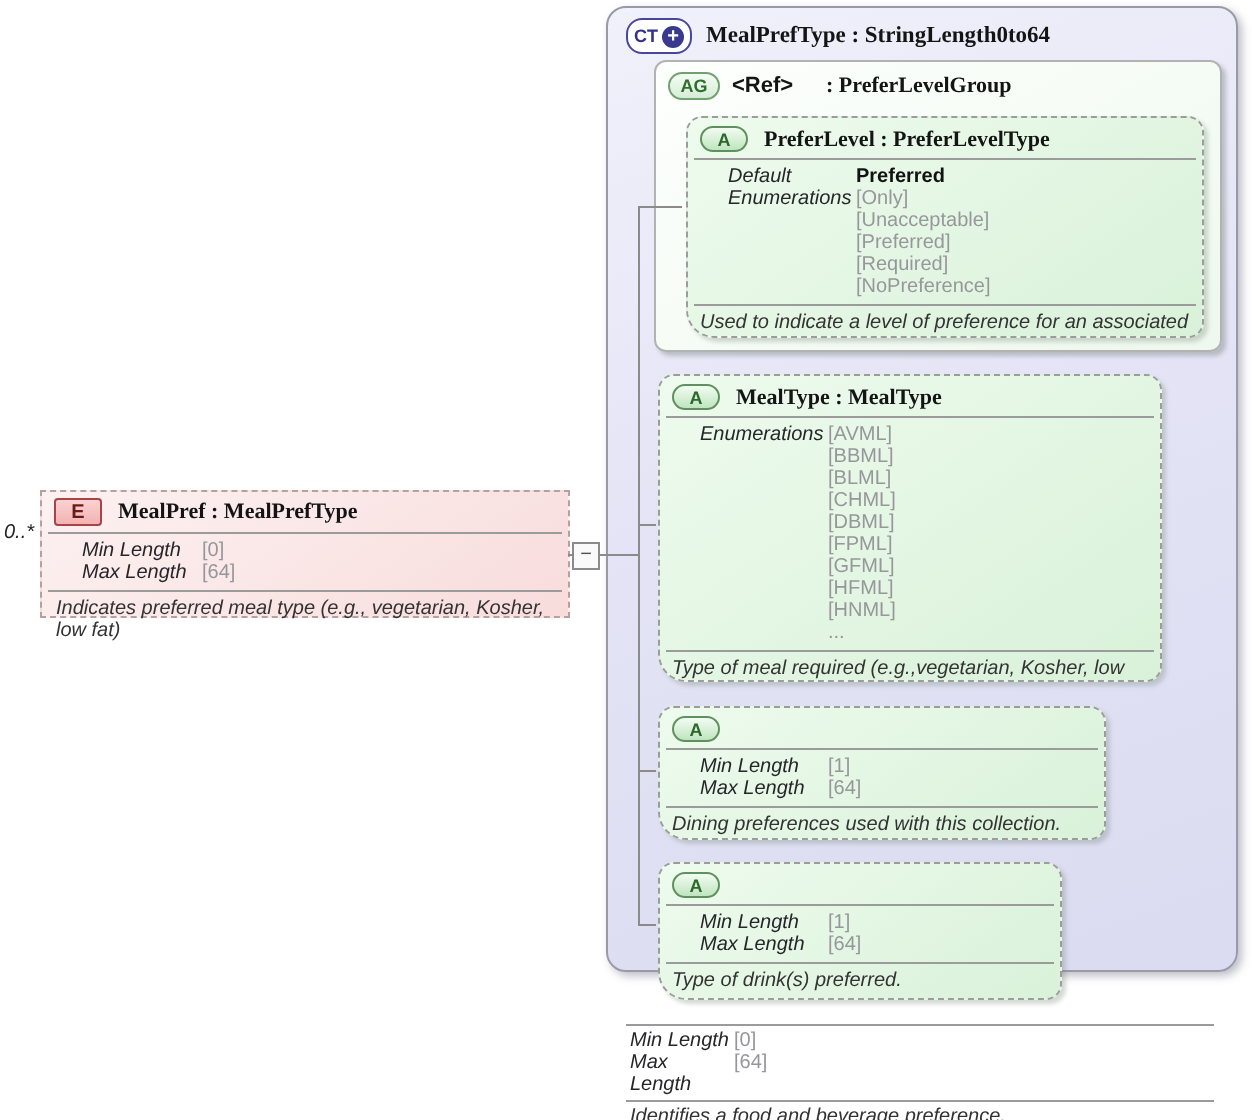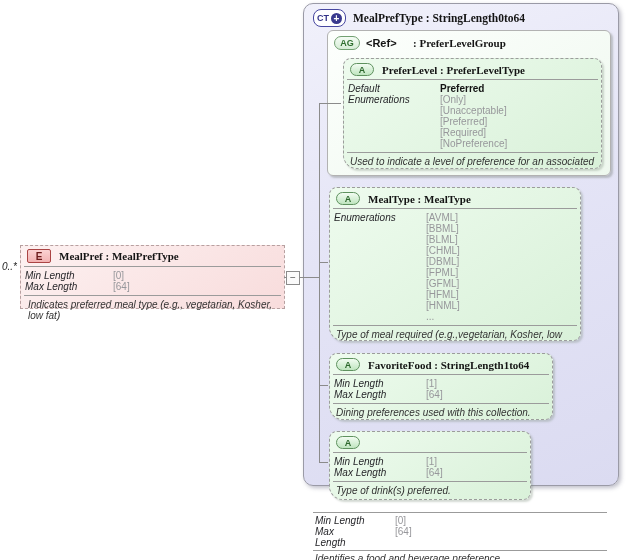--- a/index.html
+++ b/index.html
@@ -1,24 +1,24 @@
 <!DOCTYPE html>
 <html style="--ct_fill: #e4e4f6; --ct_border: #9a9aa6; --ag_fill: #eef8ee; --attr_fill: #d9f1d9; --attr_border: #9c9c9c; --elem_border: #b7a0a0; --badge_ct: #39398e; --badge_a_border: #5e915e; --badge_e_border: #aa4444; --value_gray: #97979b; --wire: #8b8b8b;"><head>
 <meta charset="utf-8">
 <style>
   html,body{margin:0;padding:0;background:#ffffff;}
   body{font-family:"Liberation Sans","DejaVu Sans",sans-serif;}
   .canvas{position:relative;width:626px;height:560px;background:#fff;overflow:hidden;}
 
   
   .sep{border-top:1px solid #9b9b9b;margin:1px 3px;}
-  .rows{padding:2px 4px;font-size:10px;line-height:11px;}
+  .rows{padding:2px 20px;font-size:10px;line-height:11px;}
   .facet-row{display:flex;}
   .facet-label{font-style:italic;flex:none;width:var(--lw,64px);color:#26262a;}
-  .facet-values{display:flex;flex-direction:column;margin-left:28px;}
+  .facet-values{display:flex;flex-direction:column;}
   .facet-value{color:var(--value_gray,#97979b);}
   .facet-value.strong{color:#121212;font-weight:bold;}
   .note{font-style:italic;color:#333;font-size:10px;line-height:11px;padding:2px 6px;}
   .box-title{font-weight:bold;font-size:11px;color:#141414;white-space:nowrap;font-family:Liberation Serif, serif;}
   .badge{display:inline-flex;align-items:center;justify-content:center;font-weight:bold;flex:none;box-sizing:border-box;}
 
   
   .elem-box{position:absolute;left:20px;top:245px;width:265px;height:64px;box-sizing:border-box;
     border:1px dashed var(--elem_border,#b7a0a0);
     background:linear-gradient(145deg,#fdf1f1,#f8dcdc);}
@@ -174,21 +174,20 @@
               <div class="facet-value">...</div>
             </div>
           </div>
         </div>
         <div class="sep"></div>
         <div class="note">Type of meal required (e.g.,vegetarian, Kosher, low fat, etc.)</div>
       </div>
     <div class="attr-box pos-favoritefood">
         <div class="attr-head">
           <span class="badge a-badge">A</span>
-          <span class="box-title">FavoriteFood : StringLength1to64</span>
         </div>
         <div class="sep"></div>
         <div class="rows">
           <div class="facet-row">
             <span class="facet-label">Min Length</span>
             <div class="facet-values">
               <div class="facet-value">[1]</div>
             </div>
           </div>
           <div class="facet-row">

